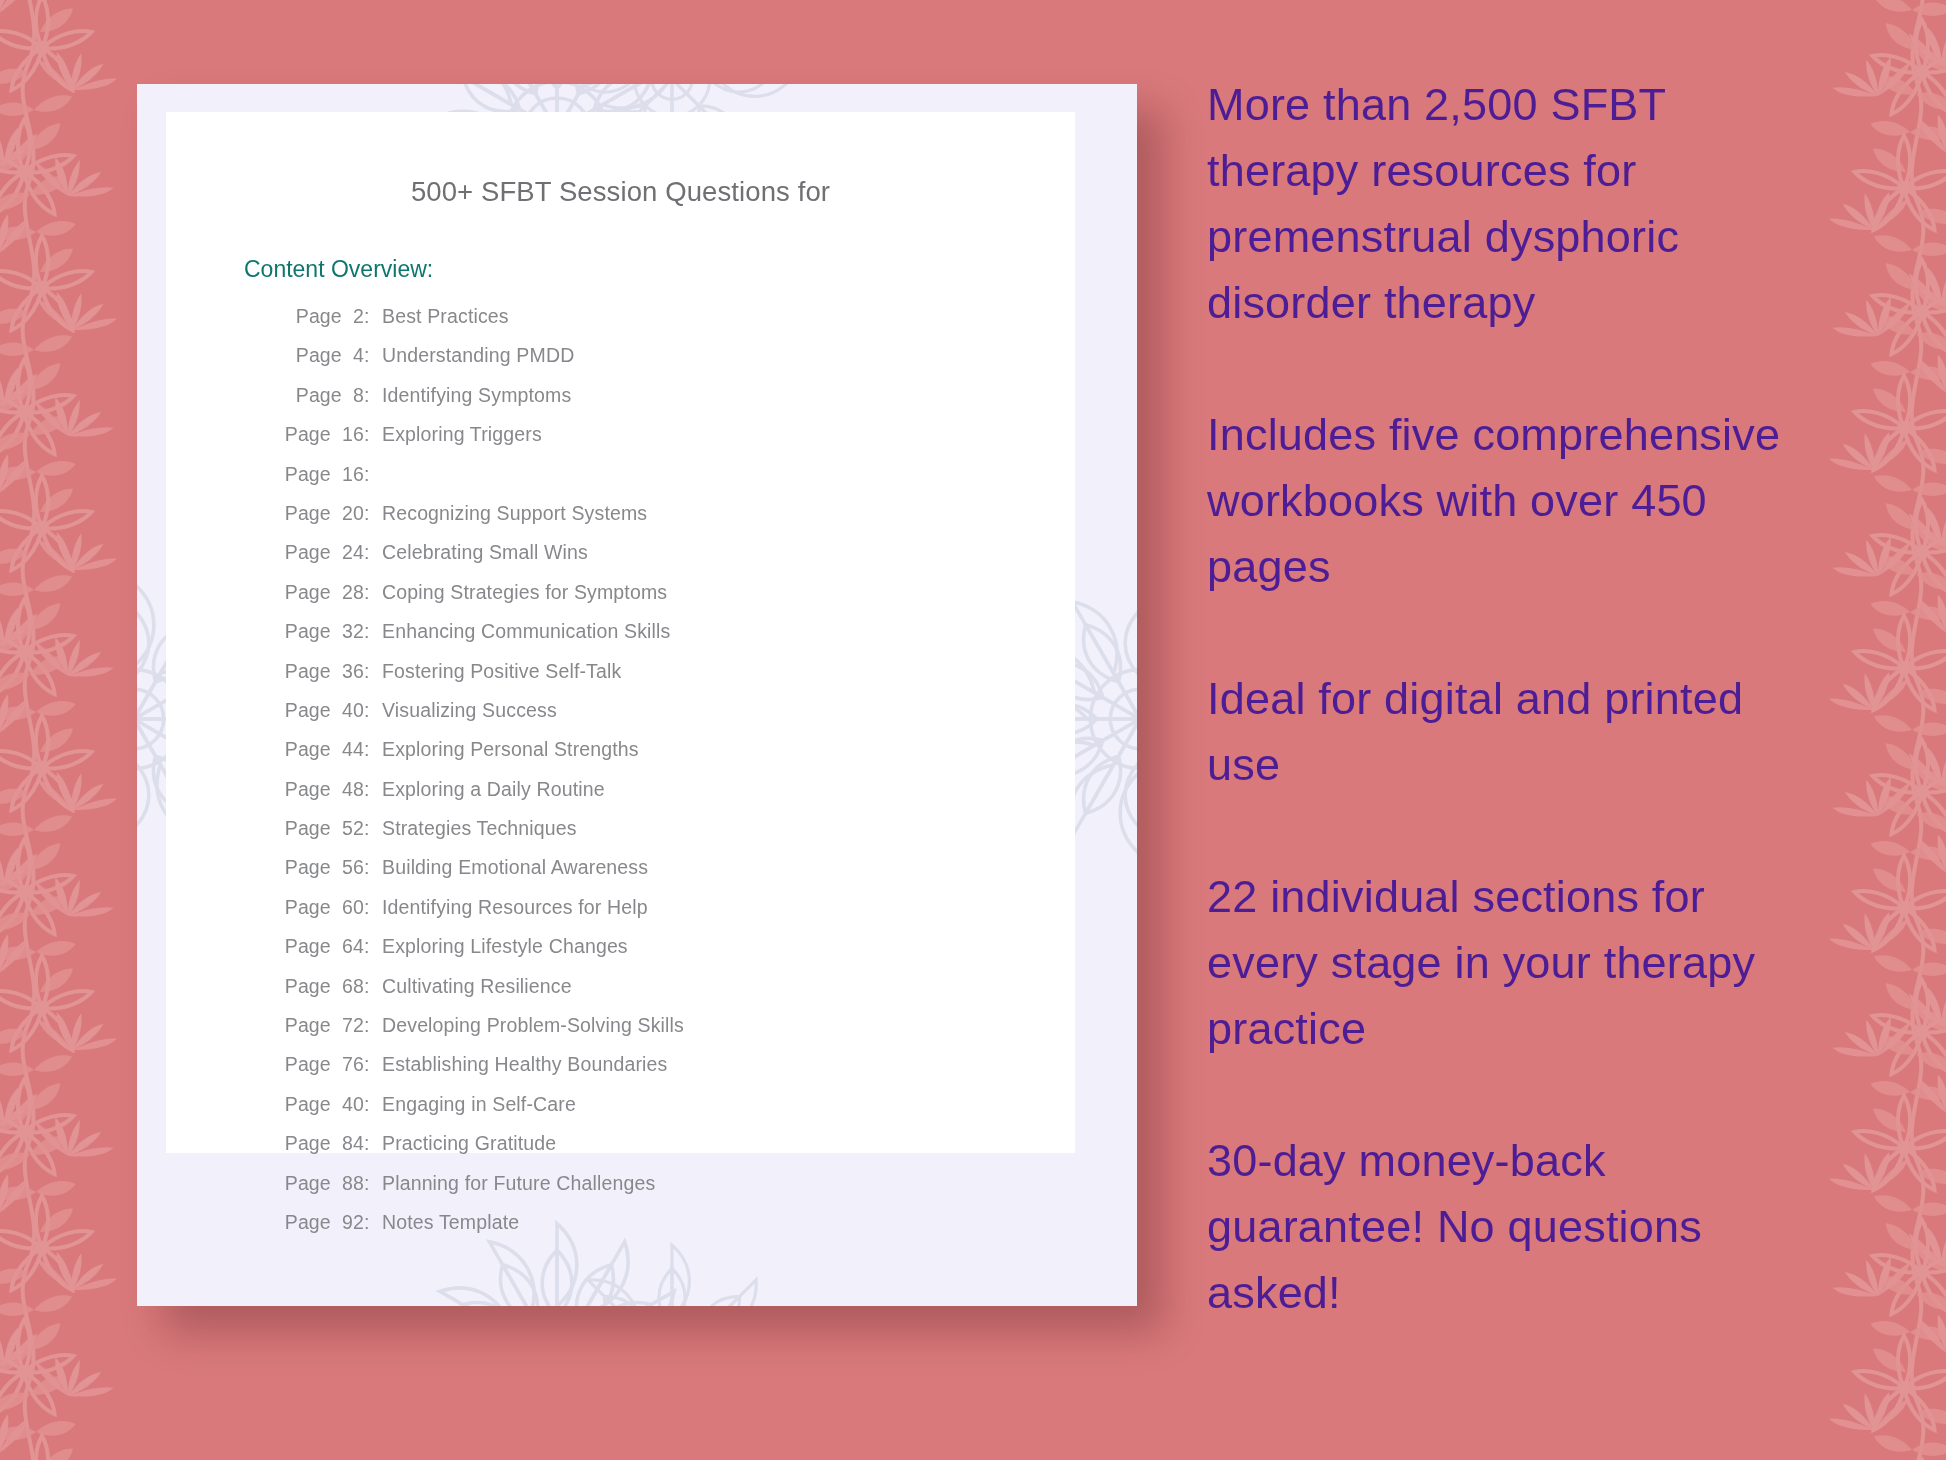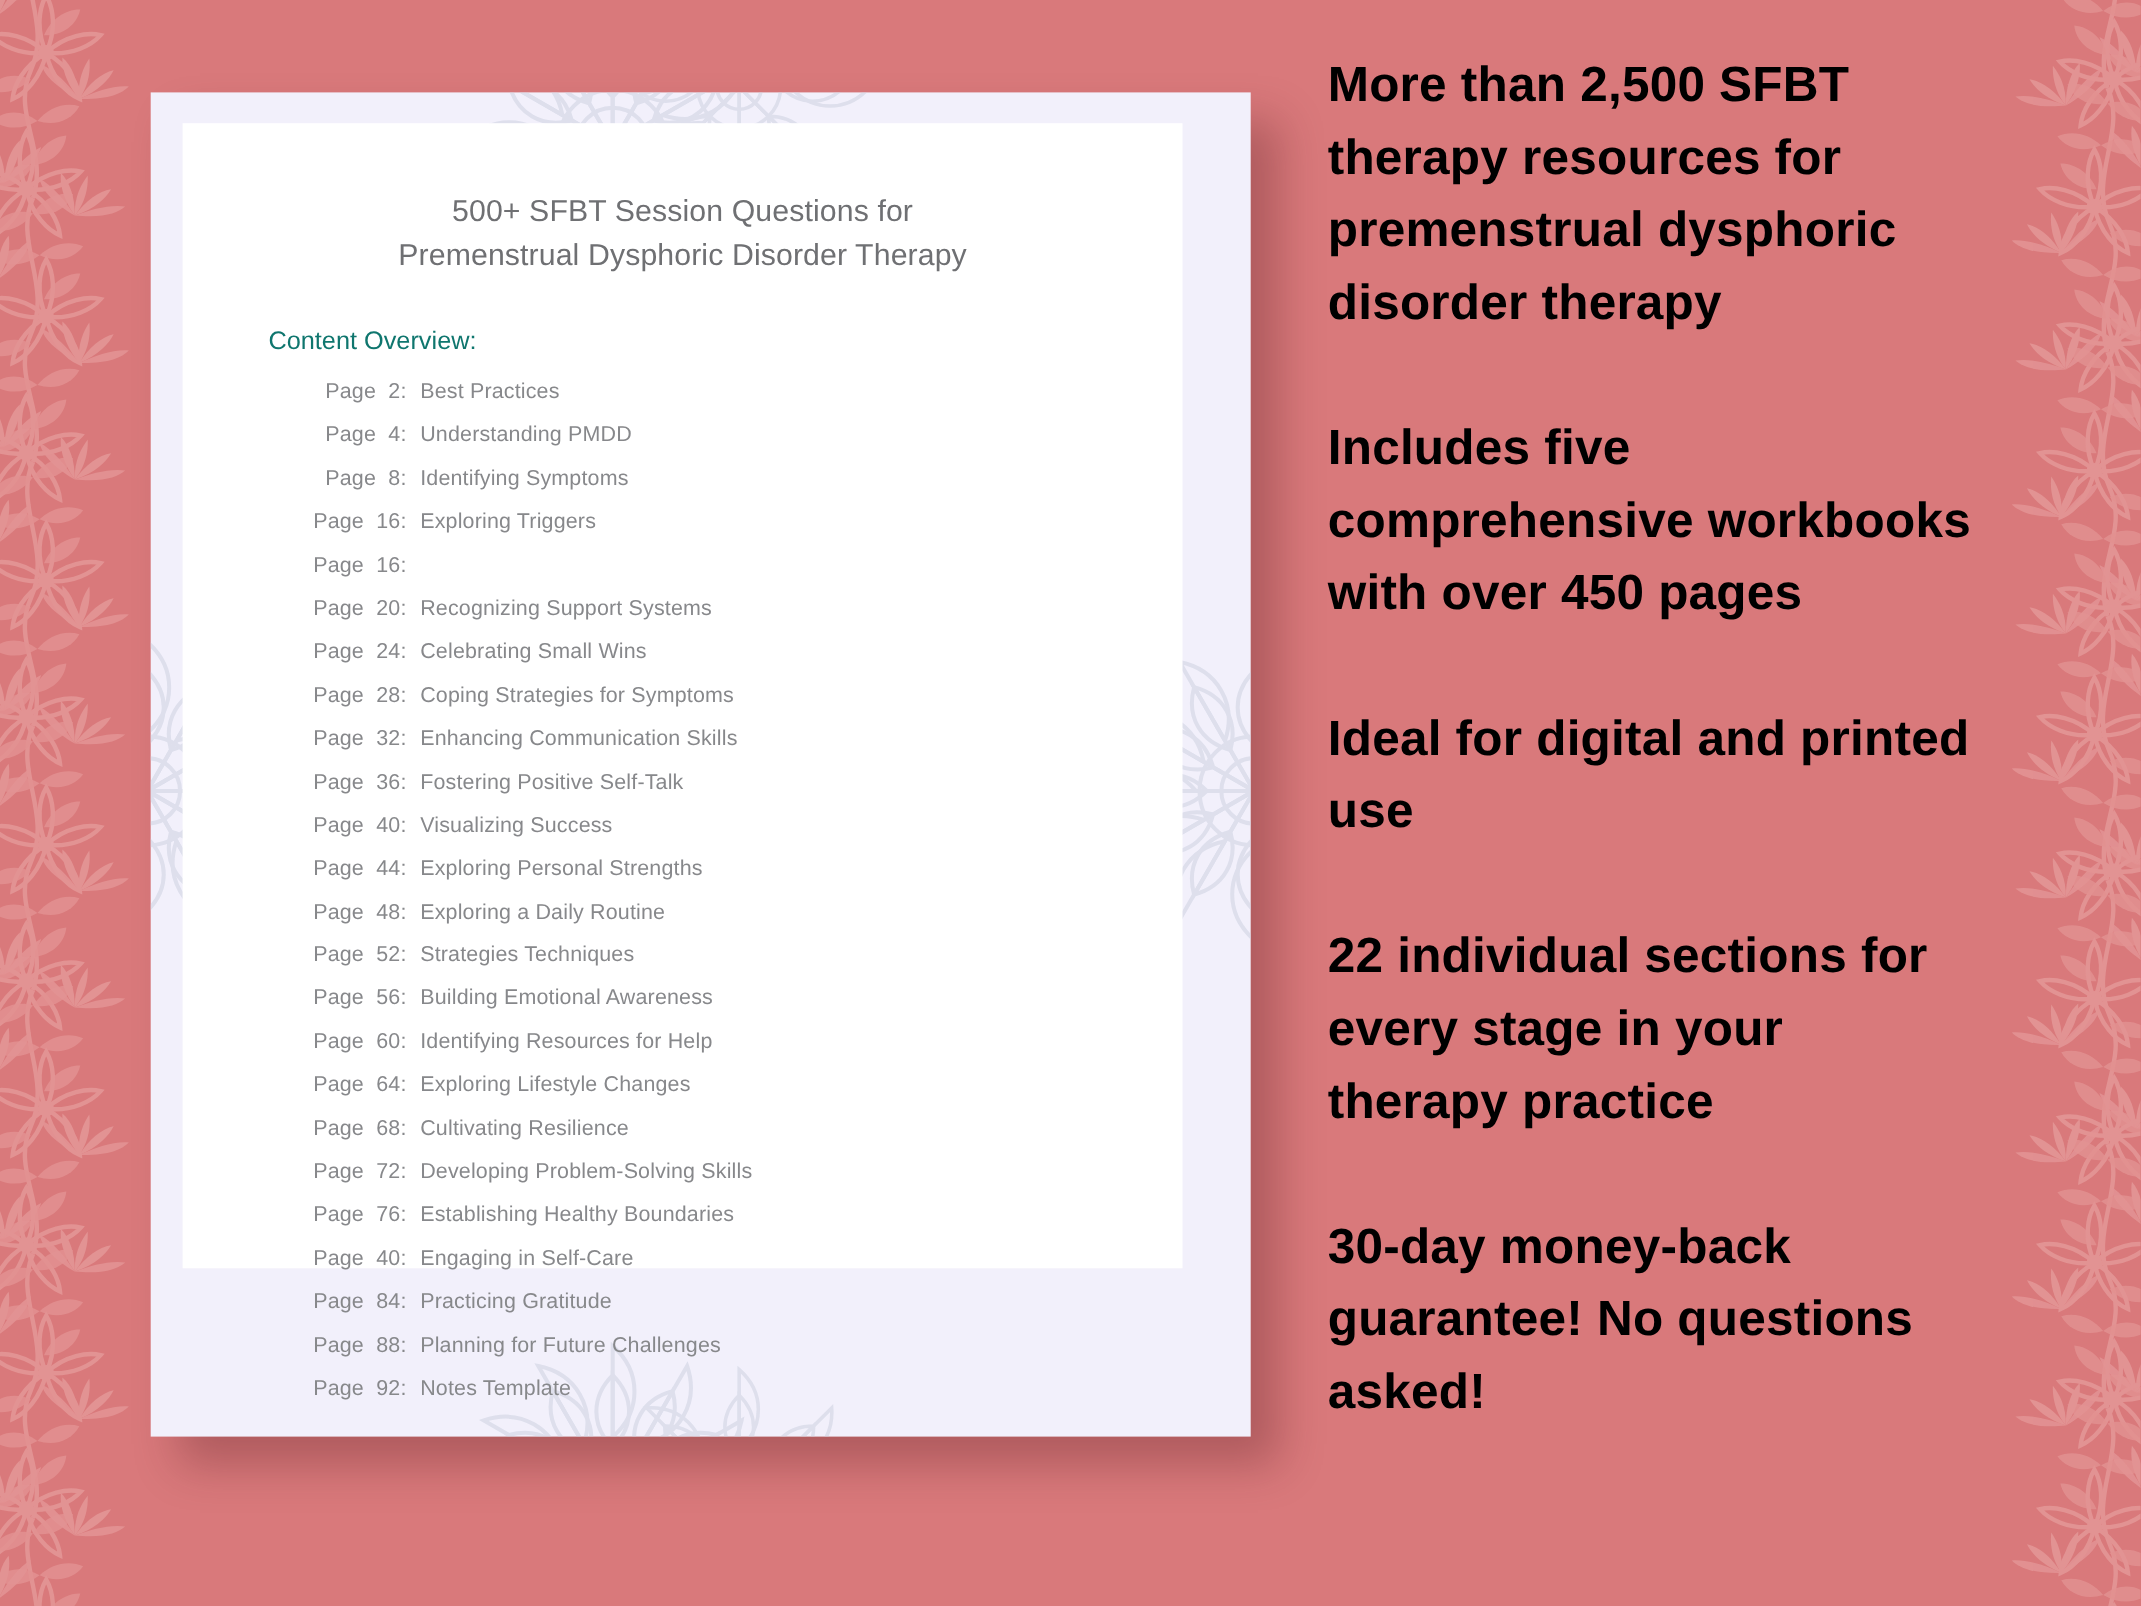--- a/index.html
+++ b/index.html
@@ -86,26 +86,27 @@
   .toc-colon { width:18px; flex:0 0 auto; }
   .toc-title { flex:1 1 auto; }
 
   
   .marketing {
     position:absolute;
     left:1207px; top:44px;
     width:590px;
   }
   .mk-para {
-    color:#000000;
+    color:#4c1d95;
     font-size:45px;
     line-height:66px;
-    font-weight:700;
+    font-weight:400;
     margin-bottom:66px;
     letter-spacing:.2px;
+    margin-top:28px;
   }
   .mk-para:last-child { margin-bottom:0; }
 </style>
 </head>
 <body>
 
 <div class="floral left">
   <svg viewBox="0 0 200 1460" preserveAspectRatio="none" xmlns="http://www.w3.org/2000/svg">
     <defs>
       <g id="leafSprig">
@@ -280,21 +281,20 @@
           <use href="#mPetalSet" transform="rotate(315,100,100)"></use>
           <circle cx="100" cy="100" r="26"></circle>
           <circle cx="100" cy="100" r="14"></circle>
         </g>
       </svg>
     </div>
 
     <div class="page">
       <div class="doc-title">
         <div>500+ SFBT Session Questions for</div>
-        <div>Premenstrual Dysphoric Disorder Therapy</div>
       </div>
 
       <div class="overview-label">Content Overview:</div>
 
       <div class="toc">
           <div class="toc-row">
             <span class="toc-page">Page  2</span>
             <span class="toc-colon">:</span>
             <span class="toc-title">Best Practices</span>
           </div>

